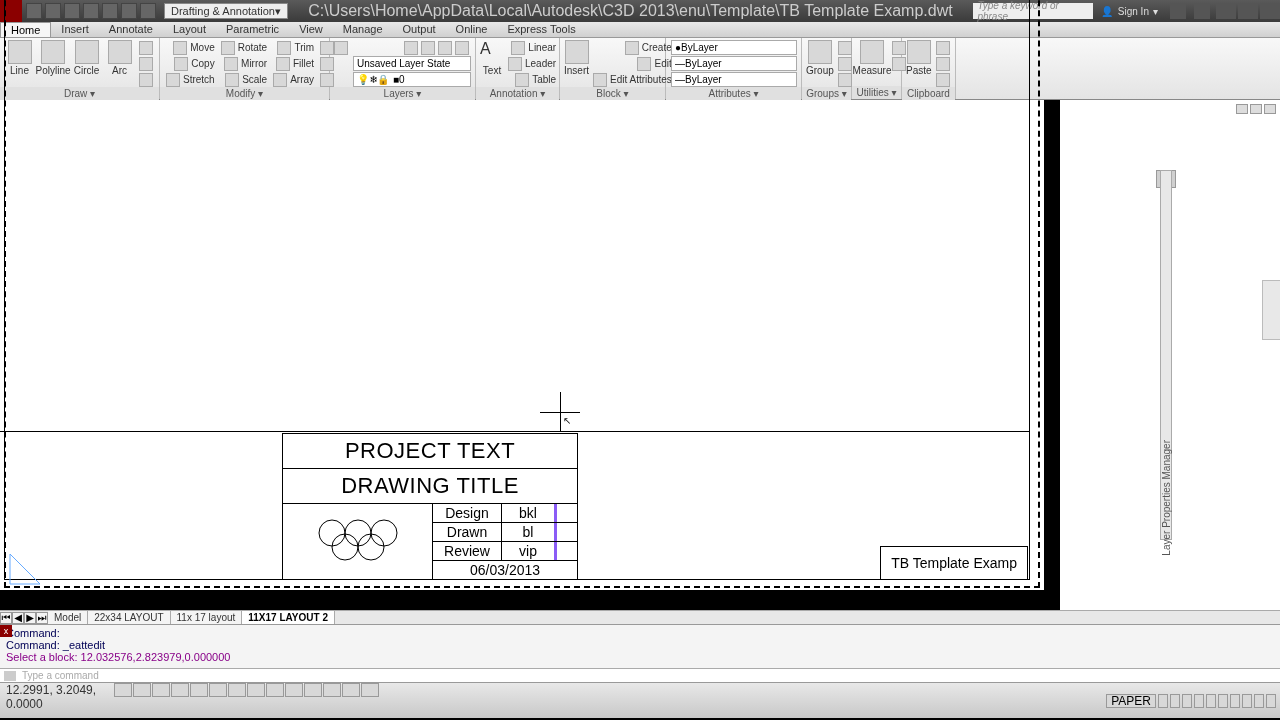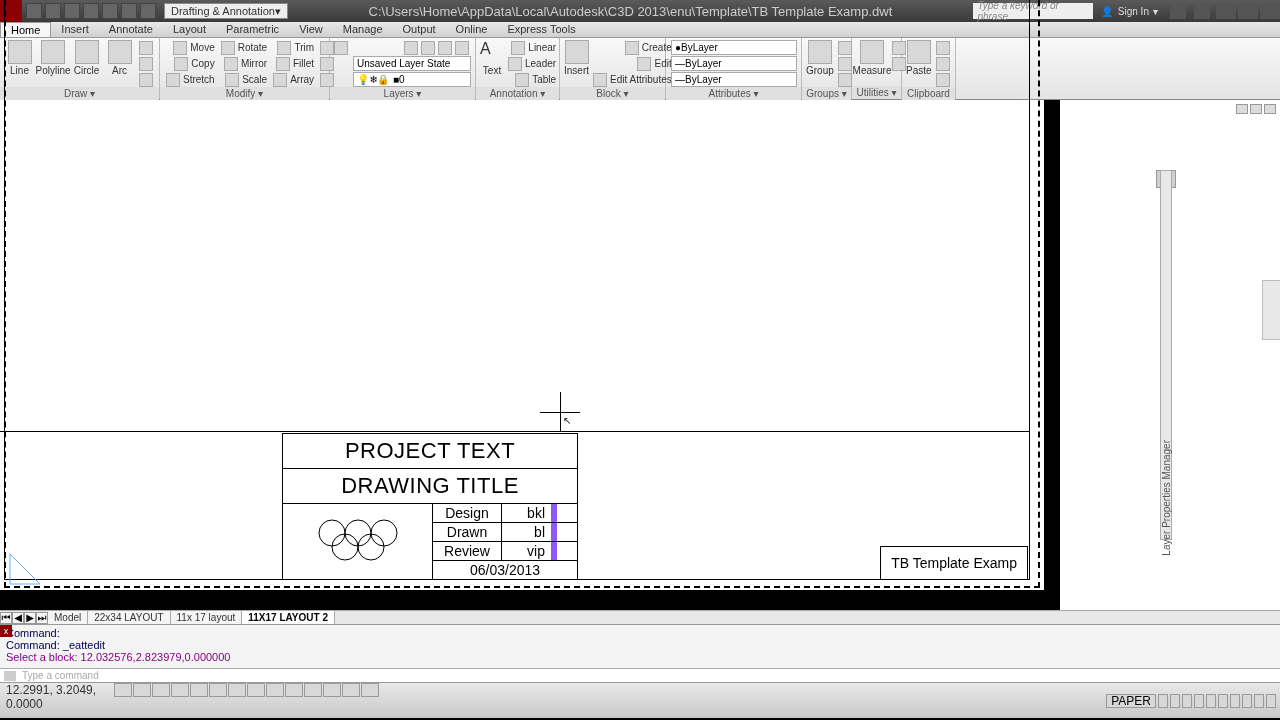--- a/index.html
+++ b/index.html
@@ -4,21 +4,21 @@
 <style>
 * { margin: 0; padding: 0; box-sizing: border-box; font-family: "Segoe UI", Tahoma, sans-serif; }
 body { width: 1280px; height: 720px; background: #000; overflow: hidden; font-size: 11px; }
 
 
 .titlebar { height: 22px; background: linear-gradient(#5a5a5a,#3a3a3a); display: flex; align-items: center; color: #ddd; }
 .titlebar .app-btn { width: 22px; height: 22px; background: #8b0000; display: inline-block; }
 .qat { display: flex; gap: 3px; margin-left: 4px; }
 .qat span { width: 16px; height: 16px; background: #666; border: 1px solid #444; }
 .ws-dd { margin-left: 8px; background: #eee; color: #333; height: 16px; padding: 0 6px; border: 1px solid #888; display: flex; align-items: center; min-width: 110px; }
-.titlebar .path { flex: 1; text-align: center; font-size: 13px; color: #ccc; }
+.titlebar .path { flex: 1; text-align: center; font-size: 16px; color: #ccc; }
 .search-box { background: #eee; color: #888; height: 16px; width: 120px; padding: 0 4px; font-size: 10px; font-style: italic; display: flex; align-items: center; }
 .signin { color: #ddd; margin: 0 8px; font-size: 10px; display: flex; align-items: center; gap: 4px; }
 .winctl { display: flex; }
 .winctl span { width: 20px; height: 16px; background: #555; margin-left: 2px; }
 
 
 .tabs { height: 16px; background: linear-gradient(#e8e8e8,#d0d0d0); display: flex; border-bottom: 1px solid #999; }
 .tabs span { padding: 1px 10px; font-size: 11px; color: #333; cursor: pointer; }
 .tabs span.active { background: #f6f6f6; border: 1px solid #999; border-bottom: none; color: #000; }
 
@@ -47,21 +47,21 @@
 .tblk { position: absolute; left: 282px; width: 296px; bottom: 30px; border: 1px solid #000; background: #fff; font-family: Arial, sans-serif; }
 .tblk .big { border-bottom: 1px solid #000; text-align: center; font-size: 22px; padding: 4px 0; letter-spacing: 0.5px; }
 .tblk-grid { display: flex; }
 .logo-cell { width: 150px; display: flex; align-items: center; justify-content: center; border-right: 1px solid #000; }
 .rings svg { width: 88px; height: 52px; }
 .info-cell { flex: 1; }
 .info-row { display: flex; border-bottom: 1px solid #000; }
 .info-row:last-child { border-bottom: none; }
 .info-row span { padding: 1px 6px; font-size: 14px; }
 .info-row .k { flex: 1; border-right: 1px solid #000; text-align: center; }
-.info-row .v { width: 55px; border-right: 6px solid #8b5cf6; text-align: right; }
+.info-row .v { width: 55px; border-right: 3px solid #8b5cf6; text-align: center; }
 .info-row .x { width: 20px; }
 .date-row { text-align: center; font-size: 14px; padding: 1px 0; }
 
 
 .hline { position: absolute; left: 0; right: 30px; height: 1px; background: #000; }
 
 .stamp { position: absolute; right: 32px; bottom: 30px; border: 1px solid #000; padding: 8px 10px; font-size: 14px; background: #fff; }
 
 
 .crosshair { position: absolute; pointer-events: none; }

